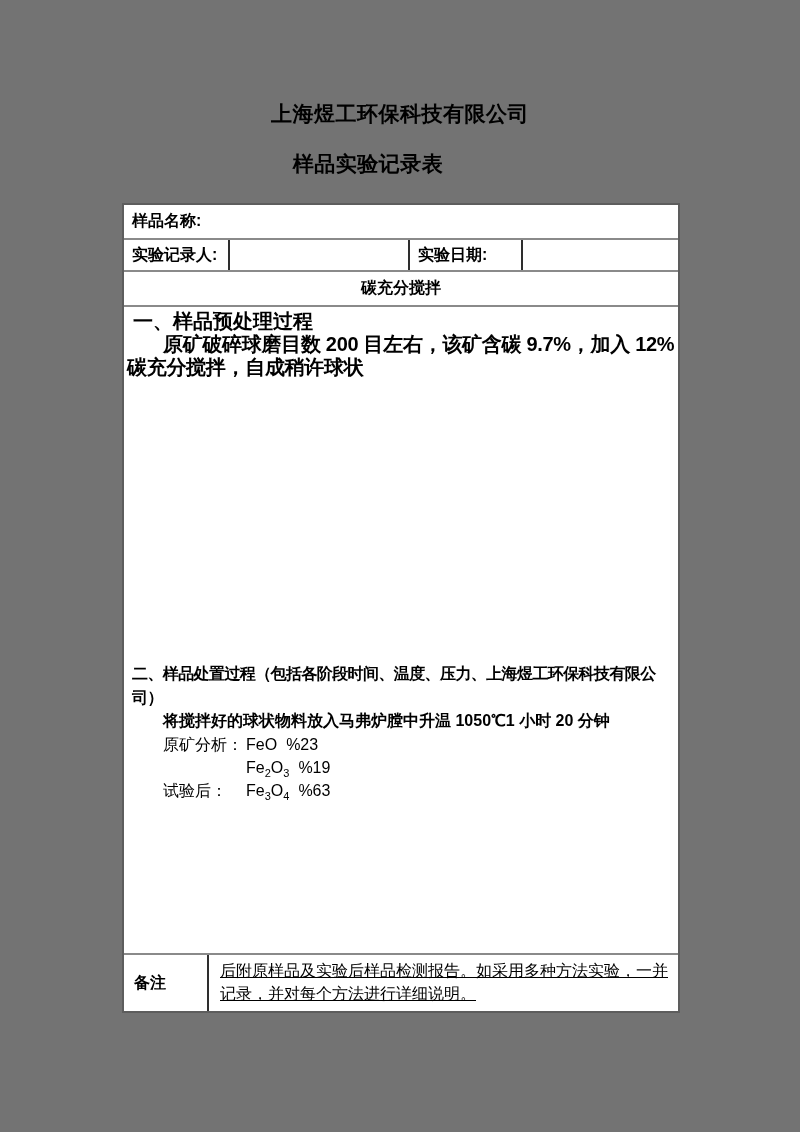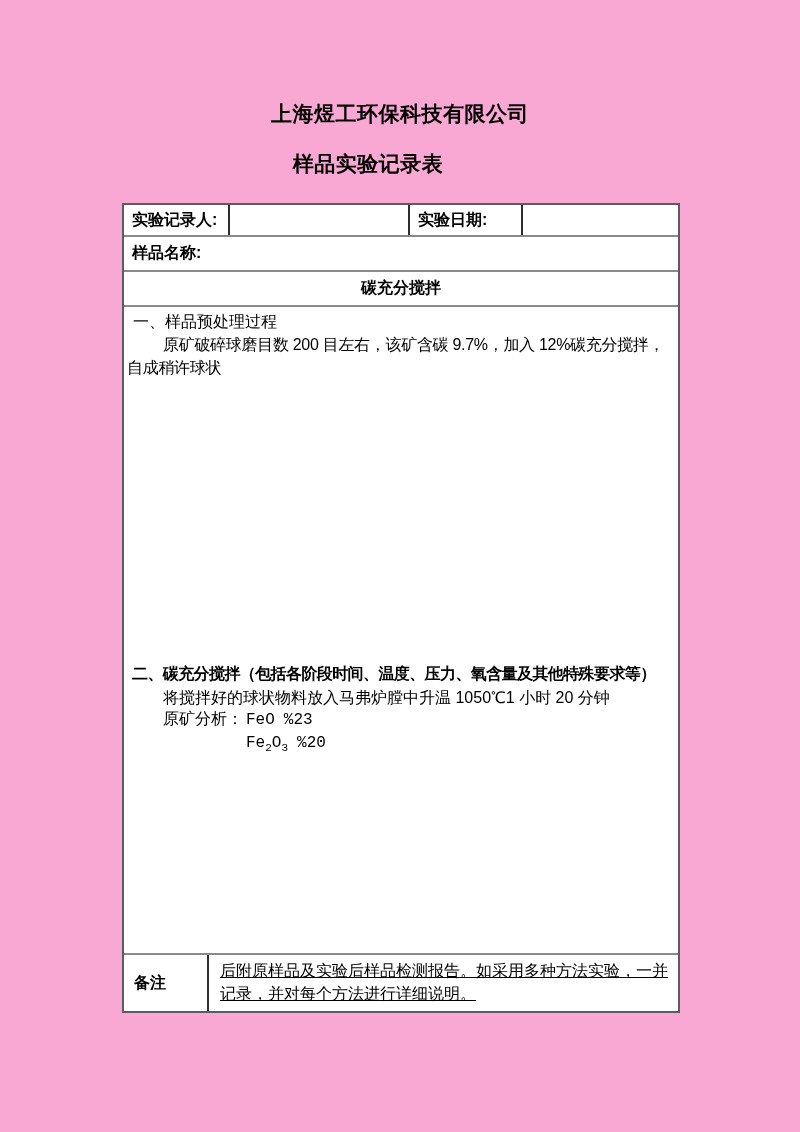--- a/index.html
+++ b/index.html
@@ -5,21 +5,21 @@
   html, body { margin: 0; padding: 0; }
   body {
     width: 800px; height: 1132px;
     background: #ffffff;
     font-family: "Liberation Sans", sans-serif;
     color: #000000;
   }
   .page {
     position: relative;
     width: 800px; height: 1132px;
-    background: #f9a8d4;
+    background: #737373;
     overflow: hidden;
   }
   .doc-title {
     position: absolute; top: 100px; left: 0; width: 800px;
     text-align: center;
     font-size: 21px; font-weight: bold;
     letter-spacing: 0.5px;
   }
   .doc-subtitle {
     position: absolute; top: 150px; left: 0; width: 736px;
@@ -60,35 +60,35 @@
   .cell-date-label    { width: 113px; }
   .cell-date-value    { width: 155px; border-right: none !important; }
   .row-process-header {
     height: 35px;
     display: flex; align-items: center; justify-content: center;
     font-size: 16px; font-weight: bold;
   }
   .row-content { height: 648px; }
   .section1 {
     position: absolute; top: 3px; left: 3px; right: 3px;
-    font-size: 16px; font-weight: normal; line-height: 23px;
+    font-size: 20px; font-weight: bold; line-height: 23px;
   }
   .section1 .sec-heading { padding-left: 6px; }
   .section1 .sec-body { text-indent: 36px; letter-spacing: -0.3px; }
   .section2 {
     position: absolute; top: 355px; left: 3px; right: 3px;
     font-size: 16px; line-height: 23.5px;
   }
   .section2 .sec-heading {
     font-weight: bold; padding-left: 5px; letter-spacing: -0.6px;
   }
-  .section2 .sec-body { font-weight: normal; padding-left: 36px; }
+  .section2 .sec-body { font-weight: bold; padding-left: 36px; }
   .analysis-block {
     padding-left: 36px;
-    font-family: Liberation Mono, monospace;
+    font-family: Liberation Sans, sans-serif;
     font-size: 16px;
   }
   .analysis-row { height: 23px; line-height: 23px; }
   .analysis-label { display: inline-block; width: 83px; }
   .analysis-formula { margin-right: 9px; }
   .analysis-formula sub { font-size: 11px; }
   .row-remarks {
     height: 56px;
     display: flex;
     border-bottom: none;
@@ -113,48 +113,49 @@
 </head>
 <body>
 
 <div class="page">
 
   <div class="doc-title">上海煜工环保科技有限公司</div>
   <div class="doc-subtitle">样品实验记录表</div>
 
   <div class="form-table">
 
+    <div class="row row-sample-name">
+      <span>样品名称:</span>
+    </div>
+
     <div class="row row-recorder">
       <div class="cell cell-recorder-label">实验记录人:</div>
       <div class="cell cell-recorder-value"></div>
       <div class="cell cell-date-label">实验日期:</div>
       <div class="cell cell-date-value"></div>
-    </div>
-
-    <div class="row row-sample-name">
-      <span>样品名称:</span>
     </div>
 
     <div class="row row-process-header">
       <span>碳充分搅拌</span>
     </div>
 
     <div class="row row-content">
 
       <div class="section1">
         <div class="sec-heading">一、样品预处理过程</div>
         <div class="sec-body">原矿破碎球磨目数 200 目左右，该矿含碳 9.7%，加入 12%碳充分搅拌，自成稍许球状</div>
       </div>
 
       <div class="section2">
-        <div class="sec-heading">二、碳充分搅拌（包括各阶段时间、温度、压力、氧含量及其他特殊要求等）</div>
+        <div class="sec-heading">二、样品处置过程（包括各阶段时间、温度、压力、上海煜工环保科技有限公司）</div>
         <div class="sec-body">将搅拌好的球状物料放入马弗炉膛中升温 1050℃1 小时 20 分钟</div>
         <div class="analysis-block">
             <div class="analysis-row"><span class="analysis-label">原矿分析：</span><span class="analysis-formula"><span>FeO</span></span><span class="analysis-value">%23</span></div>
-            <div class="analysis-row"><span class="analysis-label"></span><span class="analysis-formula"><span>Fe</span><sub>2</sub><span>O</span><sub>3</sub></span><span class="analysis-value">%20</span></div>
+            <div class="analysis-row"><span class="analysis-label"></span><span class="analysis-formula"><span>Fe</span><sub>2</sub><span>O</span><sub>3</sub></span><span class="analysis-value">%19</span></div>
+            <div class="analysis-row"><span class="analysis-label">试验后：</span><span class="analysis-formula"><span>Fe</span><sub>3</sub><span>O</span><sub>4</sub></span><span class="analysis-value">%63</span></div>
           </div>
       </div>
 
     </div>
 
     <div class="row row-remarks">
       <div class="remarks-label-cell">备注</div>
       <div class="remarks-content-cell">后附原样品及实验后样品检测报告。如采用多种方法实验，一并记录，并对每个方法进行详细说明。</div>
     </div>
 

